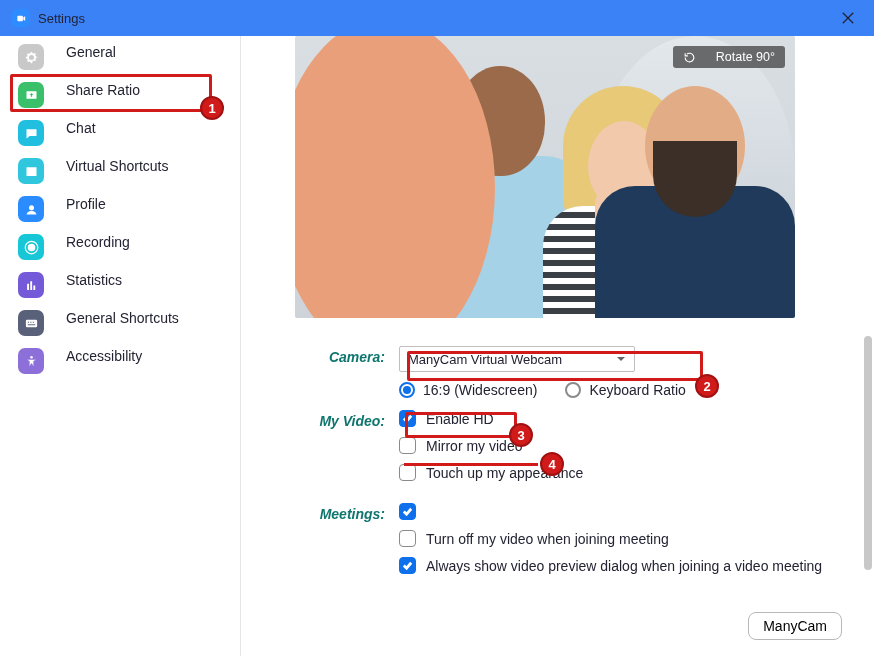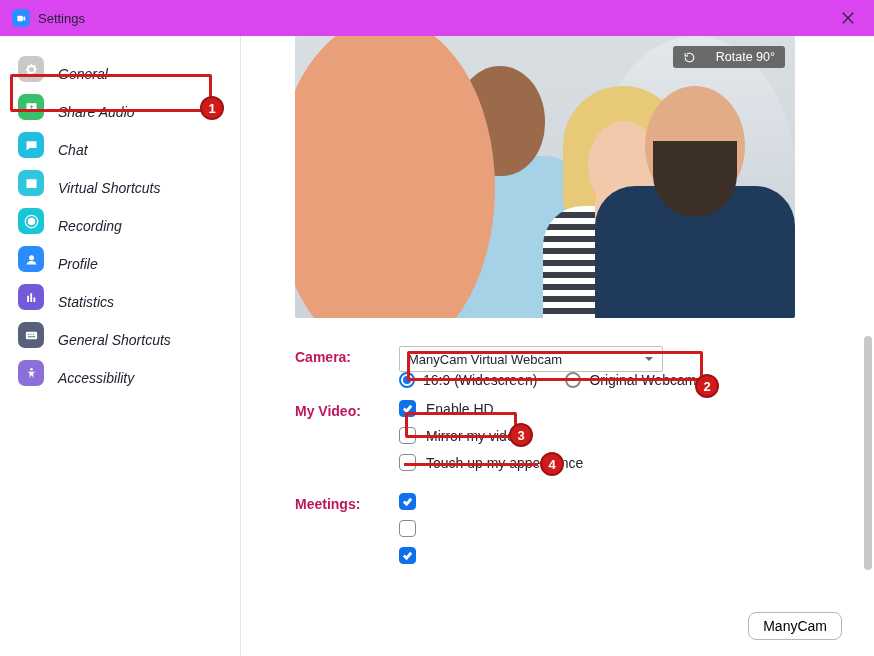--- a/index.html
+++ b/index.html
@@ -12,45 +12,45 @@
       height: 656px;
       overflow: hidden;
       position: relative;
     }
     .titlebar {
       display: flex;
       align-items: center;
       justify-content: space-between;
       height: 36px;
       padding: 0 12px;
-      background: #d946ef;
+      background: #3b82f6;
     }
     .titlebar-left { display: flex; align-items: center; gap: 8px; }
     .app-icon {
       width: 18px; height: 18px; border-radius: 5px; background: #2D8CFF;
       display: flex; align-items: center; justify-content: center;
     }
     .app-icon svg { width: 11px; height: 11px; fill: #fff; }
     .title-text { font-size: 13px; color: #232333; }
     .close-btn { width: 28px; height: 28px; display:flex; align-items:center; justify-content:center; cursor:pointer; }
     .close-btn svg { width: 14px; height: 14px; stroke: #232333; stroke-width: 1.5; }
 
     .body-area { display: flex; height: calc(656px - 36px); }
 
     .sidebar {
       width: 241px;
       border-right: 1px solid #e5e5e5;
       padding-top: 8px;
       position: relative;
     }
     .nav-item {
-      display: flex; align-items: flex-end; gap: 14px;
+      display: flex; align-items: flex-start; gap: 22px;
       height: 38px; padding: 0 18px;
       cursor: pointer;
-      font-size: 14px; color: #232333; font-style: italic;
+      font-size: 14px; color: #232333;
     }
     .nav-item.active { background: #0E71EB; color: #fff; }
     .nav-icon {
       width: 26px; height: 26px; border-radius: 7px;
       display:flex; align-items:center; justify-content:center;
       flex-shrink: 0;
     }
     .nav-icon svg { width: 15px; height: 15px; fill: #fff; }
     .nav-item:not(.active) .nav-label { color:#232333; }
     .nav-item.active .nav-label { color:#fff; font-weight:600; }
@@ -94,30 +94,30 @@
     .rotate-btn {
       position:absolute; top:10px; right:10px;
       background: rgba(70,70,70,0.78); color:#fff;
       font-size:12.5px; padding: 4px 10px; border-radius:3px;
       display:flex; align-items:center; gap:20px; cursor:pointer;
     }
     .rotate-btn svg { width:13px; height:13px; fill:none; stroke:#fff; stroke-width:2; }
 
     .form-area { margin-top: 28px; margin-left: 18px; }
     .form-row { display:flex; align-items:flex-start; margin-bottom: 12px; }
-    .form-label { width: 104px; padding-right: 14px; font-weight:700; color:#be185d; padding-top: 3px; font-size:14px;}
+    .form-label { width: 104px; text-align:right; padding-right: 14px; font-weight:700; color:#0f766e; padding-top: 3px; font-size:14px;font-style:italic;}
     .form-controls { flex:1; }
     .camera-select {
-      width: 264px; height:26px; border:1px solid #bfbfbf; border-radius:2px;
+      width: 236px; height:26px; border:1px solid #bfbfbf; border-radius:2px;
       padding: 0 8px; display:flex; align-items:center; justify-content:space-between;
       font-size:13px; cursor:pointer; background:#fff;
     }
     .camera-select svg { width:10px; height:10px; fill:#666; }
 
-    .radio-row { display:flex; gap:28px; align-items:flex-start; }
+    .radio-row { display:flex; gap:28px; margin-top:10px; align-items:flex-start; }
     .radio-opt { display:flex; align-items:center; gap:8px; cursor:pointer; font-size:14px;}
     .radio-outer { width:16px; height:16px; border-radius:50%; border:2px solid #0E71EB; display:flex; align-items:center; justify-content:center;}
     .radio-outer.unsel { border-color:#8a8a8a; }
     .radio-inner { width:8px; height:8px; border-radius:50%; background:#0E71EB; }
 
     .check-row { display:flex; align-items:center; gap:10px; margin-bottom:10px; cursor:pointer; font-size:14px;}
     .chk { width:17px; height:17px; border-radius:4px; border:1.5px solid #8a8a8a; display:flex; align-items:center; justify-content:center; flex-shrink:0;}
     .chk.on { background:#0E71EB; border-color:#0E71EB; }
     .chk.on svg { width:11px; height:11px; stroke:#fff; stroke-width:3; fill:none; }
 
@@ -175,55 +175,55 @@
           </svg>
       </span>
       <span class="nav-label">General</span>
     </div>
     <div class="nav-item">
       <span class="nav-icon" style="background:#3ac06a">
         <svg viewBox="0 0 24 24">
             <path d="M4 5h16v12H4zM12 8l-3 3h2v3h2v-3h2z"></path>
           </svg>
       </span>
-      <span class="nav-label">Share Audio</span>
+      <span class="nav-label">Share Ratio</span>
     </div>
     <div class="nav-item">
       <span class="nav-icon" style="background:#20bfe0">
         <svg viewBox="0 0 24 24">
             <path d="M4 5h16v11H9l-5 4V5Z"></path>
           </svg>
       </span>
       <span class="nav-label">Chat</span>
     </div>
     <div class="nav-item">
       <span class="nav-icon" style="background:#2fc6de">
         <svg viewBox="0 0 24 24">
             <path d="M4 5h16v14H4zM6 17l4-5 3 4 2-2 3 3H6z"></path>
           </svg>
       </span>
       <span class="nav-label">Virtual Shortcuts</span>
+    </div>
+    <div class="nav-item">
+      <span class="nav-icon" style="background:#2a8cff">
+        <svg viewBox="0 0 24 24">
+            <circle cx="12" cy="9" r="4"></circle>
+            <path d="M4 20c1-4 5-6 8-6s7 2 8 6z"></path>
+          </svg>
+      </span>
+      <span class="nav-label">Profile</span>
     </div>
     <div class="nav-item">
       <span class="nav-icon" style="background:#17c7d8">
         <svg viewBox="0 0 24 24">
             <circle cx="12" cy="12" r="6"></circle>
             <circle cx="12" cy="12" r="10" fill="none" stroke="#fff" stroke-width="2"></circle>
           </svg>
       </span>
       <span class="nav-label">Recording</span>
-    </div>
-    <div class="nav-item">
-      <span class="nav-icon" style="background:#2a8cff">
-        <svg viewBox="0 0 24 24">
-            <circle cx="12" cy="9" r="4"></circle>
-            <path d="M4 20c1-4 5-6 8-6s7 2 8 6z"></path>
-          </svg>
-      </span>
-      <span class="nav-label">Profile</span>
     </div>
     <div class="nav-item">
       <span class="nav-icon" style="background:#7459d9">
         <svg viewBox="0 0 24 24">
             <path d="M5 19V9h3v10H5zm5 0V5h3v14h-3zm5 0v-7h3v7h-3z"></path>
           </svg>
       </span>
       <span class="nav-label">Statistics</span>
     </div>
     <div class="nav-item">
@@ -287,21 +287,21 @@
           </div>
           <div class="radio-row">
             <div class="radio-opt">
               <span class="radio-outer">
                   <span class="radio-inner"></span>
                 </span>
               <span>16:9 (Widescreen)</span>
             </div>
             <div class="radio-opt">
               <span class="radio-outer unsel"></span>
-              <span>Original Webcam</span>
+              <span>Keyboard Ratio</span>
             </div>
           </div>
         </div>
       </div>
 
       <div class="form-row">
         <div class="form-label">My Video:</div>
         <div class="form-controls">
           <div class="check-row">
             <span class="chk on">
@@ -327,27 +327,29 @@
         <div class="form-controls">
           <div class="check-row">
             <span class="chk on">
                 <svg viewBox="0 0 12 12">
                   <path d="M2 6l3 3 5-6"></path>
                 </svg>
               </span>
           </div>
           <div class="check-row">
             <span class="chk"></span>
+            <span>Turn off my video when joining meeting</span>
           </div>
           <div class="check-row">
             <span class="chk on">
                 <svg viewBox="0 0 12 12">
                   <path d="M2 6l3 3 5-6"></path>
                 </svg>
               </span>
+            <span>Always show video preview dialog when joining a video meeting</span>
           </div>
         </div>
       </div>
     </div>
 
     <div class="fade-bottom"></div>
     <button class="advanced-btn">ManyCam</button>
     <div class="vscroll"></div>
   </div>
 </div>

